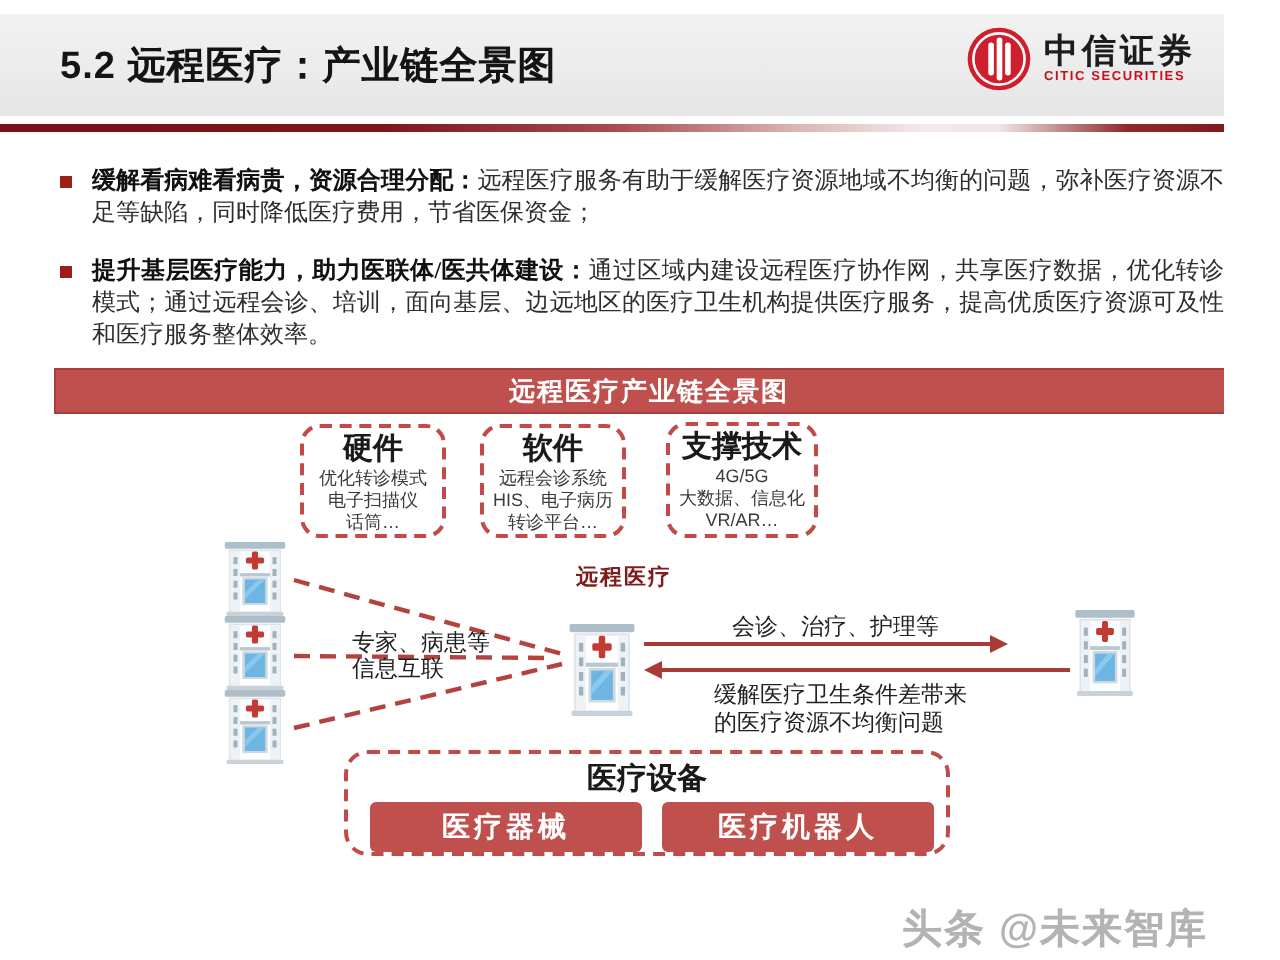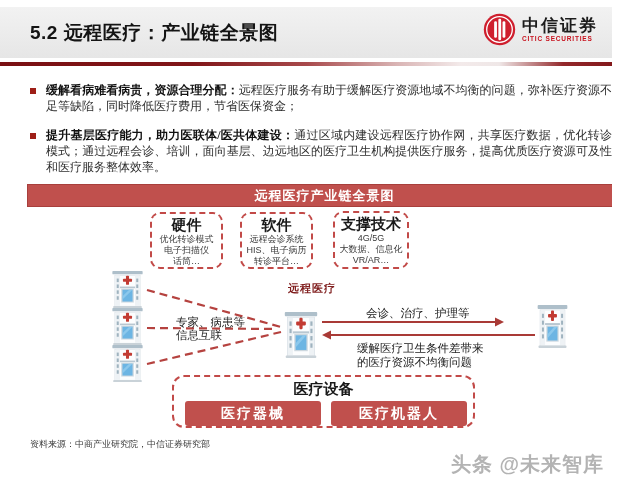--- a/index.html
+++ b/index.html
@@ -192,16 +192,15 @@
     <div>缓解医疗卫生条件差带来</div>
     <div>的医疗资源不均衡问题</div>
   </div>
 
   <div class="equip-box">
     <div class="equip-title">医疗设备</div>
     <div class="equip-btn" id="equip-btn-1">医疗器械</div>
     <div class="equip-btn" id="equip-btn-2">医疗机器人</div>
   </div>
 
-  <div class="source-note">资料来源：中商产业研究院，中信证券研究部</div>
   <div class="watermark">头条 @未来智库</div>
 
 </div>
 
 </body></html>

